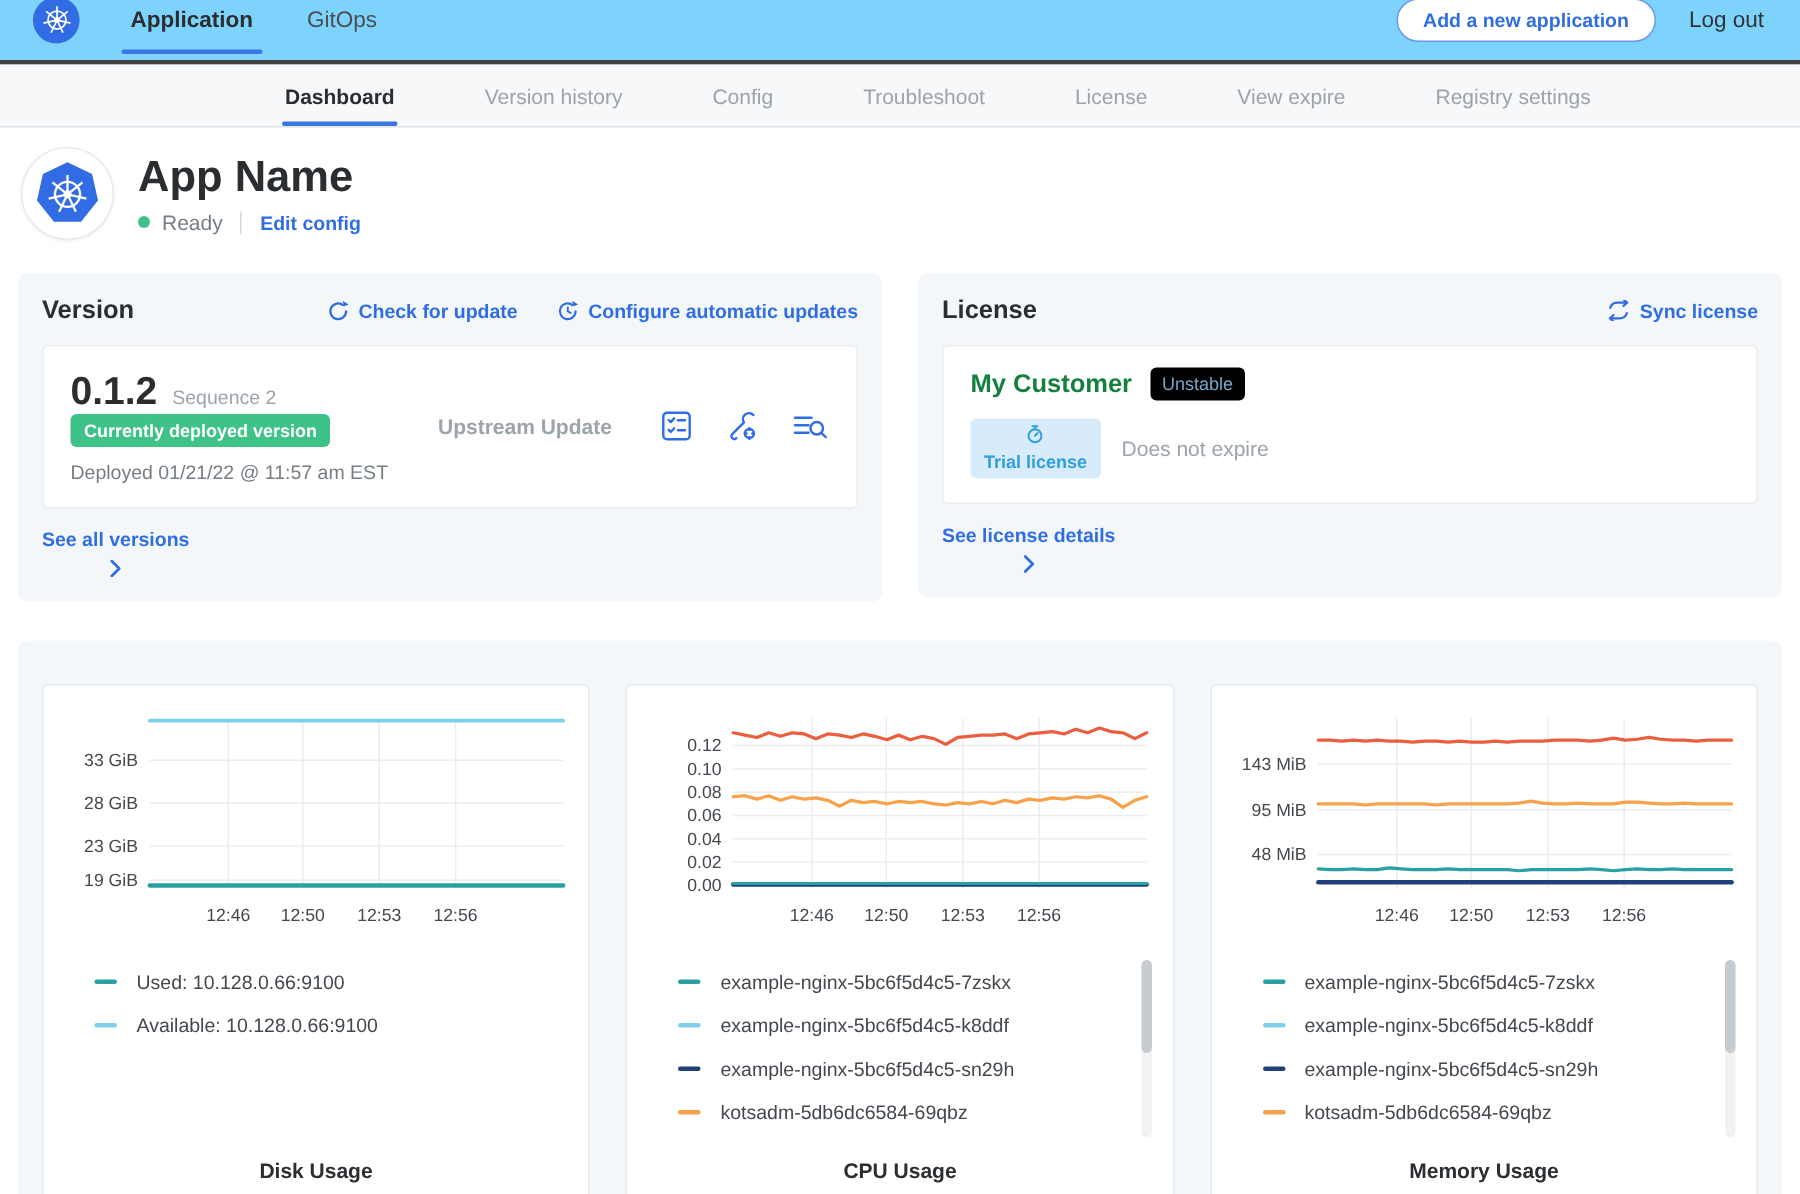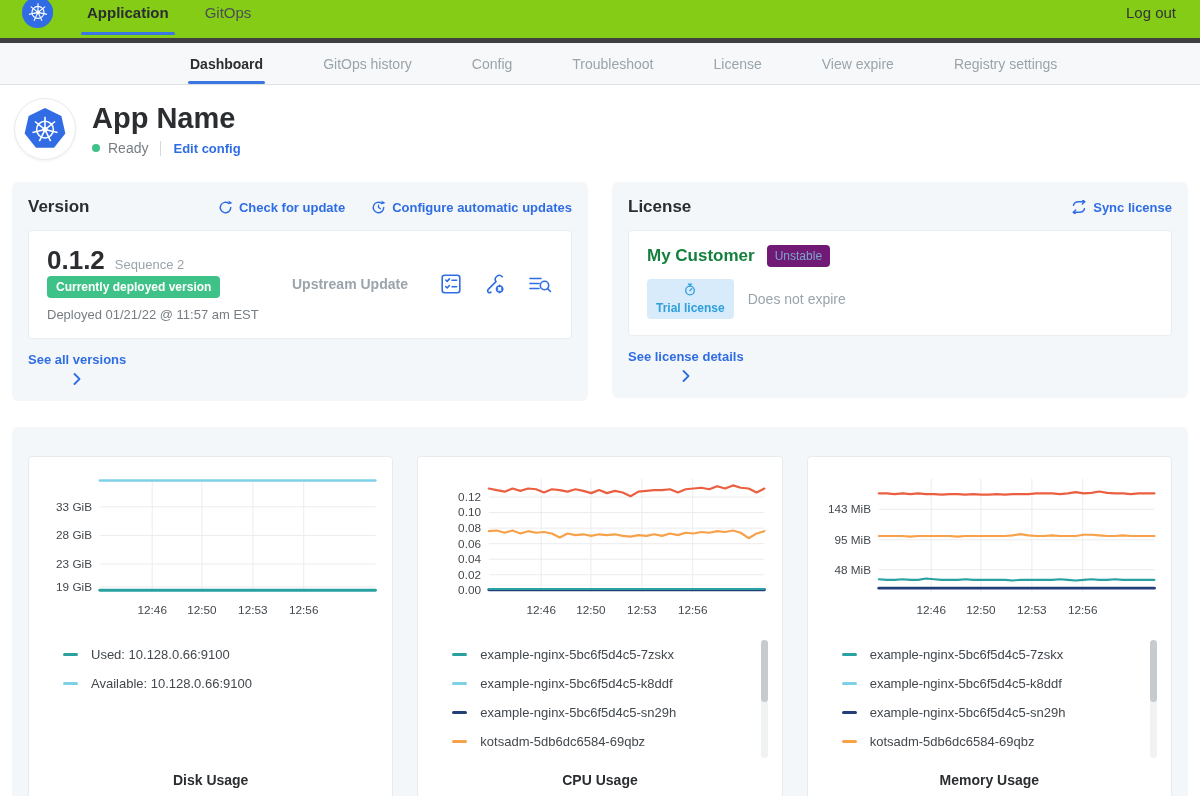--- a/index.html
+++ b/index.html
@@ -1,20 +1,20 @@
 <!DOCTYPE html>
 <html><head>
 <meta charset="utf-8">
 <style>
   * { margin:0; padding:0; box-sizing:border-box; }
   html,body { background:#fff; width:1200px; }
   body { font-family:"Liberation Sans", sans-serif; color:#323438; min-height:796px; }
 
   
-  .topnav { height:43px; display:flex; align-items:center; padding:0 24px 14px 22px; border-bottom:5px solid #404040; background:#84cc16; }
+  .topnav { height:43px; display:flex; align-items:center; padding:0 24px 14px 22px; border-bottom:3px solid #404040; background:#7dd3fc; }
   .k8s-circle { width:31px; height:31px; border-radius:50%; background:#326ce5; display:flex; align-items:center; justify-content:center; margin-right:34px; flex:none; }
   .topnav-tab { height:43px; display:flex; align-items:center; font-size:15px; color:#4a4f54; margin-right:36px; cursor:pointer; position:relative; }
   .topnav-tab.active { color:#2b2e31; font-weight:bold; }
   .topnav-tab.active::after { content:""; position:absolute; left:-6px; right:-6px; bottom:-1px; height:3px; background:#3b77e3; border-radius:2px; }
   .topnav-right { margin-left:auto; display:flex; align-items:center; gap:22px; }
   .add-app-btn { border:1px solid #6f97ec; color:#2f6de4; background:#fff; border-radius:17px; height:29px; padding:0 17px; font-size:13px; font-weight:bold; font-family:inherit; cursor:pointer; }
   .logout { font-size:15px; color:#323438; cursor:pointer; }
 
   
   .subnav { height:42px; background:#f6f8f9; border-bottom:1px solid #dfe3e6; display:flex; align-items:flex-end; padding-left:188px; }
@@ -49,21 +49,21 @@
   .deployed-badge { display:inline-block; margin-top:0; background:#3fc287; color:#fff; font-size:12px; font-weight:bold; padding:4px 9px; border-radius:4px; }
   .deployed-at { margin-top:9px; font-size:13px; color:#767e84; }
   .upstream { font-size:14px; font-weight:bold; color:#9aa4ab; }
   .version-icons { margin-left:auto; display:flex; gap:20px; color:#2f6de4; align-items:center; }
   .icon-btn { cursor:pointer; display:flex; }
   .see-link { margin-top:13px; display:inline-flex;flex-direction:column; }
 
   .license-inner { padding:14px 18px 16px; }
   .customer-row { display:flex; align-items:center; gap:12px; }
   .customer-name { font-size:17px; font-weight:bold; color:#15803d; }
-  .channel-badge { background:#701a75; color:#79a7ca; font-size:12px; padding:4px 8px; border-radius:4px; }
+  .channel-badge { background:#000000; color:#79a7ca; font-size:12px; padding:4px 8px; border-radius:4px; }
   .license-row2 { display:flex; align-items:center; gap:14px; margin-top:12px; }
   .trial-badge { background:#d7ebfa; color:#2f9fdd; font-size:12px; font-weight:bold; padding:4px 9px; border-radius:4px; display:inline-flex; align-items:center; gap:5px;flex-direction:column; }
   .expiry { font-size:14px; color:#9aa4ab; }
 
   
   .monitoring { margin:26px 12px 14px; background:#f4f7f9; border-radius:6px; padding:15px 16px 16px; }
   .charts-row { display:flex; gap:24px; margin-top:14px; }
   .chart-card { background:#fff; border:1px solid #e7ebed; border-radius:4px; flex:1; padding:12px 12px 14px; display:flex; flex-direction:column; min-height:344px; }
   .plot svg { width:100%; display:block; }
   .legend { margin-top:10px; position:relative; height:122px; overflow:hidden; padding-left:22px; }
@@ -92,27 +92,28 @@
         <line x1="20" y1="20.5" x2="14.7" y2="31.6"></line>
           <line x1="20" y1="20.5" x2="8" y2="23.2"></line>
         <line x1="20" y1="20.5" x2="10.4" y2="12.8"></line>
       </g>
       <circle cx="20" cy="20.5" r="2.6" fill="#fff"></circle>
     </svg>
   </div>
   <div class="topnav-tab active">Application</div>
   <div class="topnav-tab">GitOps</div>
   <div class="topnav-right">
+    <button class="add-app-btn">Add a new application</button>
     <span class="logout">Log out</span>
   </div>
 </div>
 
 <div class="subnav">
   <div class="subnav-tab active">Dashboard</div>
-  <div class="subnav-tab">GitOps history</div>
+  <div class="subnav-tab">Version history</div>
   <div class="subnav-tab">Config</div>
   <div class="subnav-tab">Troubleshoot</div>
   <div class="subnav-tab">License</div>
   <div class="subnav-tab">View expire</div>
   <div class="subnav-tab">Registry settings</div>
 </div>
 
 <div class="app-header">
   <div class="app-avatar">
     <svg class="ic" width="44" height="44" viewBox="0 0 40 40">

